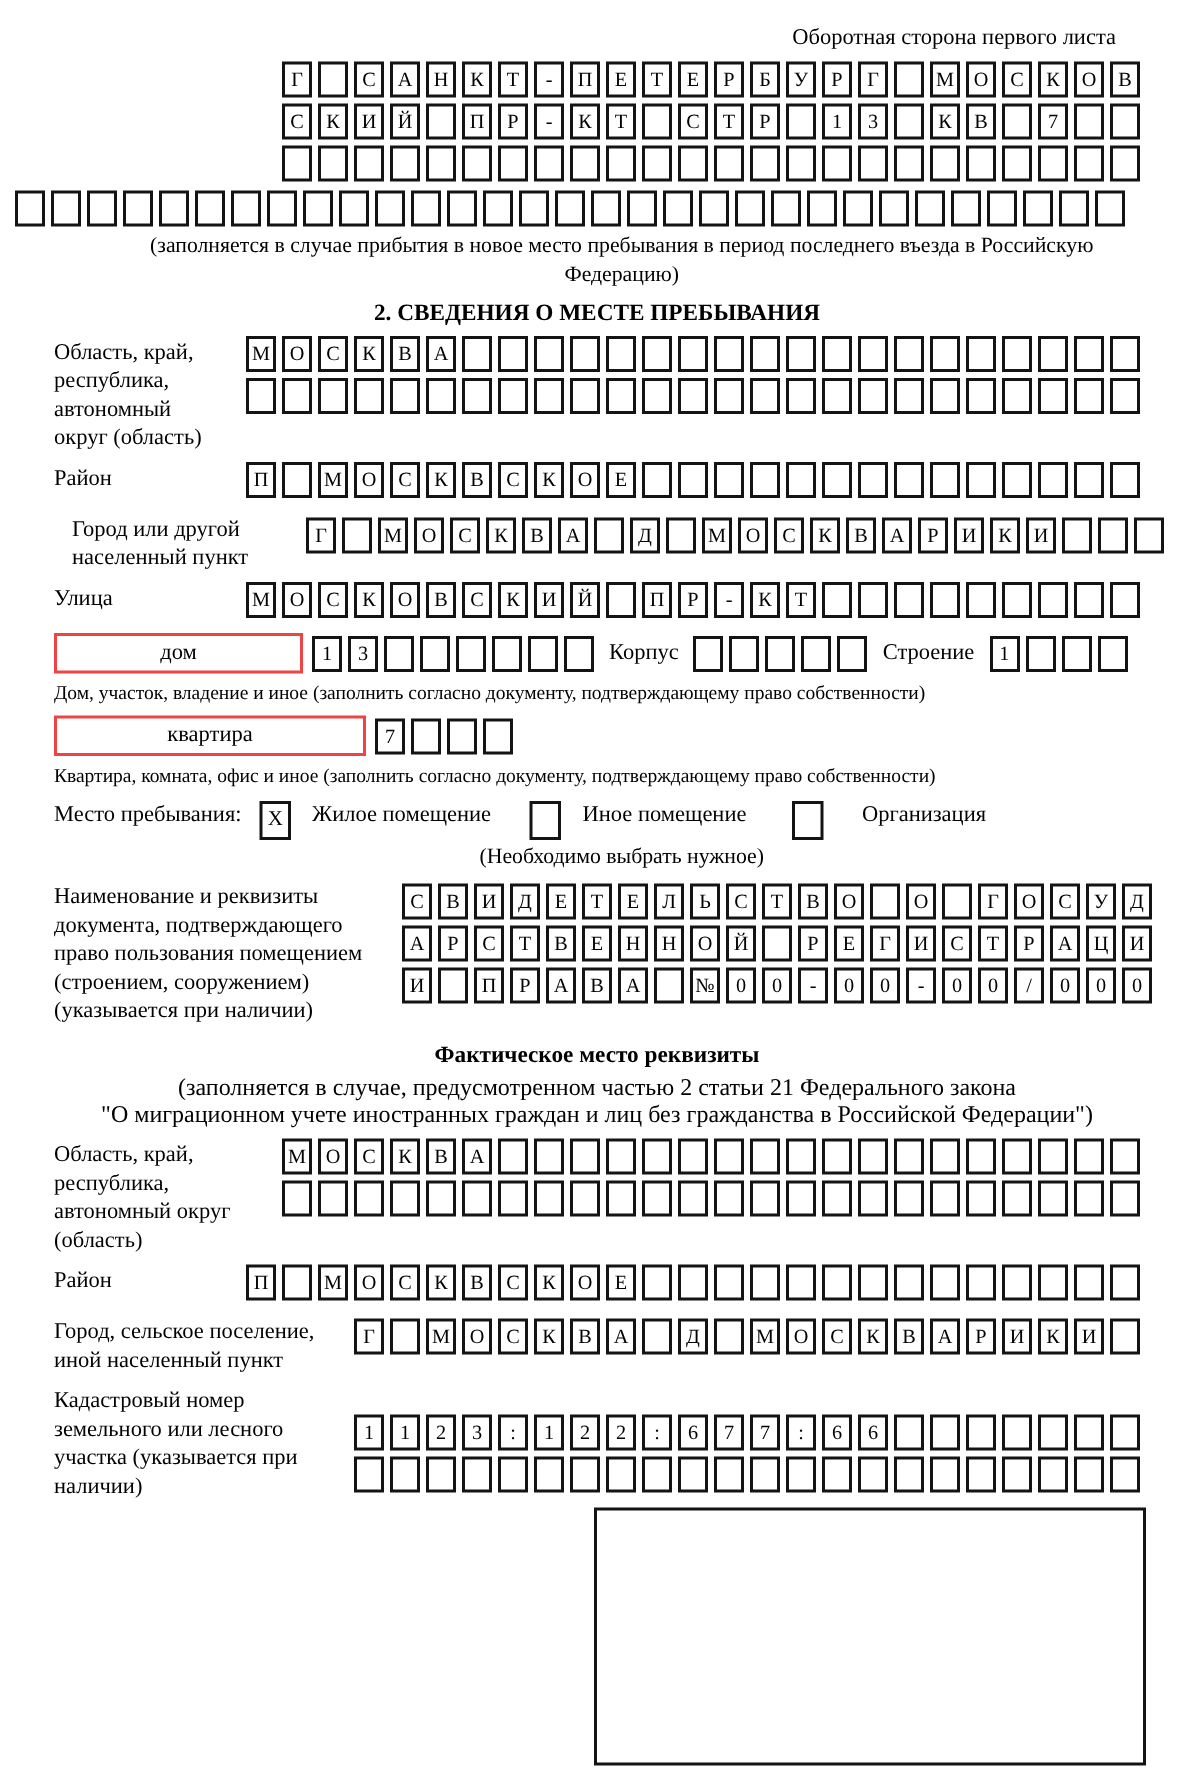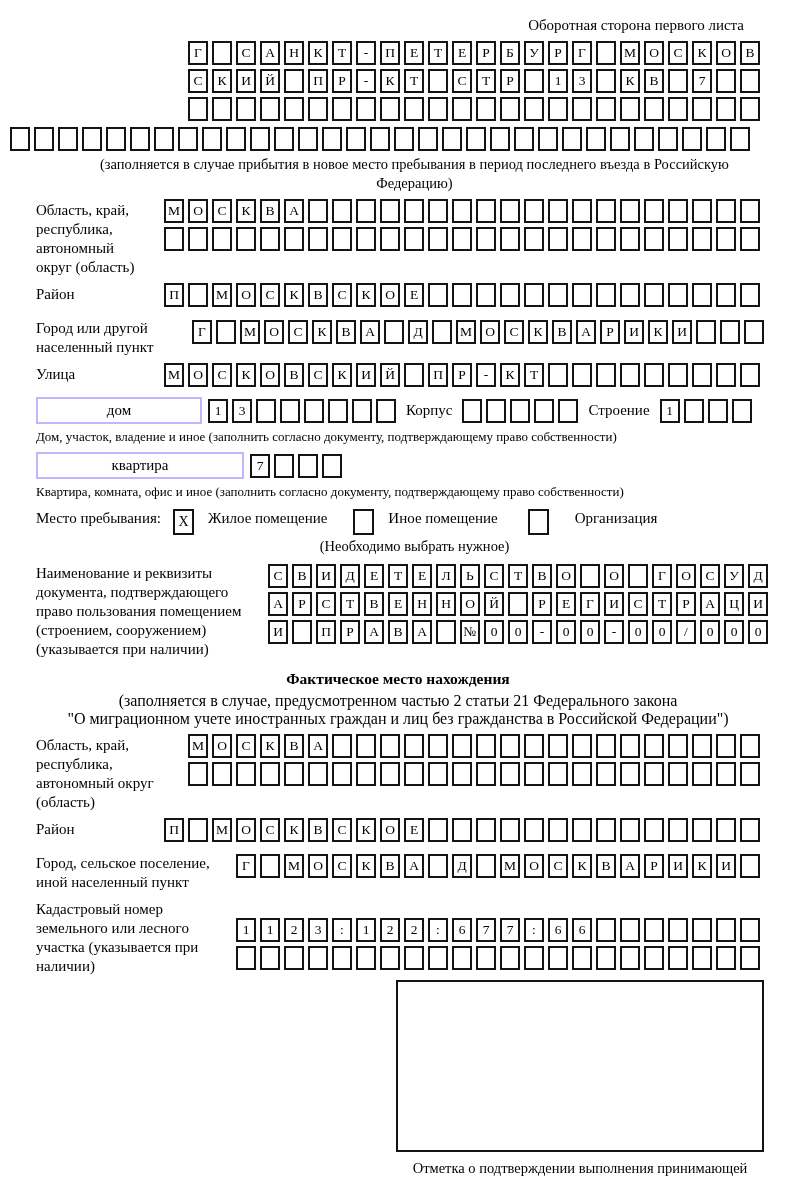--- a/index.html
+++ b/index.html
@@ -17,32 +17,32 @@
   .cellrow.start{ justify-content:flex-start; }
   .cell{
     box-sizing:border-box;flex:0 0 auto;
     width:20px;height:24px;border:2px solid #141414;margin-left:4px;
     font-size:13.5px;line-height:20px;text-align:center;font-weight:normal;
     background:#fff;
   }
   .fieldrow{ display:flex;margin-top:6px; }
   .fieldrow .label{ flex:0 0 auto;padding-top:2px; }
   .fieldrow .grid{ margin-left:auto; }
-  .w140{ width:146px; } .w108{ width:112px; } .w150{ width:152px; }
+  .w140{ width:146px; } .w108{ width:112px; } .w150{ width:152px;margin-left:12px; }
   .w190{ width:196px; } .w180{ width:184px; } .w225{ width:228px; }
 
   .note-center{ text-align:center;font-size:14.5px;margin-top:2px;margin-left:33px; }
   .h-bold{ text-align:center;font-weight:bold;font-size:15.5px;margin:6px 0 4px 0; }
 
   .bleed{ margin-left:-30px;margin-top:2px; }
 
   
   .inline-row{ display:flex;align-items:center;margin-top:6px; }
   .fieldbox{
-    box-sizing:border-box;border:2px solid #c4b5fd;height:27px;
+    box-sizing:border-box;border:2px solid #ef4444;height:27px;
     display:flex;align-items:center;justify-content:center;flex:0 0 auto;
     font-size:15px;background:#fff;
   }
   .dom-box{ width:166px; } .kv-box{ width:208px; }
   .inline-row .cellrow{ margin-bottom:0;margin-left:2px; }
   .inline-lbl{ padding:0 4px 0 10px;flex:0 0 auto; }
 
   .caption{ font-size:13px;margin-top:3px; }
 
   
@@ -189,20 +189,21 @@
         <span class="cell"></span>
         <span class="cell"></span>
         <span class="cell"></span>
         <span class="cell"></span>
         <span class="cell"></span>
         <span class="cell"></span>
         <span class="cell"></span>
       </div>
     <div class="note-center">(заполняется в случае прибытия в новое место пребывания в период последнего въезда в Российскую Федерацию)</div>
 
+    <div class="h-bold">2. СВЕДЕНИЯ О МЕСТЕ ПРЕБЫВАНИЯ</div>
 
     <div class="fieldrow">
       <div class="label w108">Область, край, республика, автономный округ (область)</div>
       <div class="grid">
         <div class="cellrow">
             <span class="cell">М</span>
             <span class="cell">О</span>
             <span class="cell">С</span>
             <span class="cell">К</span>
             <span class="cell">В</span>
@@ -475,21 +476,21 @@
             <span class="cell">0</span>
             <span class="cell">0</span>
             <span class="cell">/</span>
             <span class="cell">0</span>
             <span class="cell">0</span>
             <span class="cell">0</span>
           </div>
       </div>
     </div>
 
-    <div class="h-bold" style="margin-top:10px;">Фактическое место нахождения</div>
+    <div class="h-bold" style="margin-top:10px;">Фактическое место реквизиты</div>
     <div class="fact-note">(заполняется в случае, предусмотренном частью 2 статьи 21 Федерального закона</div>
     <div class="fact-note">"О миграционном учете иностранных граждан и лиц без гражданства в Российской Федерации")</div>
 
     <div class="fieldrow">
       <div class="label w140">Область, край, республика, автономный округ (область)</div>
       <div class="grid">
         <div class="cellrow">
             <span class="cell">М</span>
             <span class="cell">О</span>
             <span class="cell">С</span>

